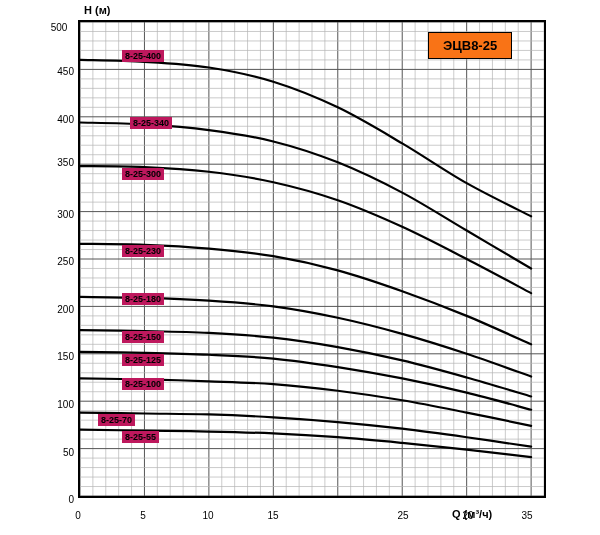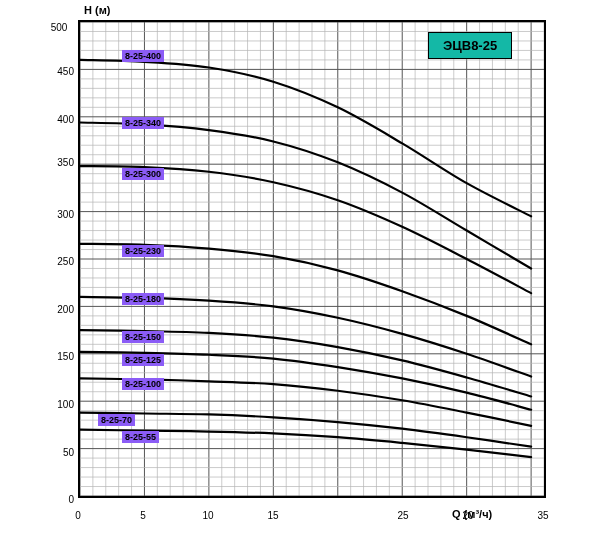--- a/index.html
+++ b/index.html
@@ -34,30 +34,30 @@
     border:2px solid #000;
     box-sizing:border-box;
     background:#ffffff;
   }
   .grid-svg{position:absolute;left:0;top:0;}
   .curve-label{
     position:absolute;
     font-size:9px;
     font-weight:bold;
     color:#000;
-    background:#8b5cf6;
+    background:#be185d;
     padding:1px 3px 1px 3px;
     white-space:nowrap;
     line-height:10px;
   }
   .model-box{
     position:absolute;
     left:428px;top:32px;
     border:1px solid #000;
-    background:#14b8a6;
+    background:#f97316;
     padding:5px 14px;
     font-size:13px;
     font-weight:bold;
     color:#000;
     white-space:nowrap;
   }
 </style>
 </head>
 <body>
 
@@ -78,21 +78,21 @@
   <div class="tick ytick" style="left:44px;top:447px;">50</div>
   <div class="tick ytick" style="left:44px;top:494px;">0</div>
 
   <div class="tick xtick" style="left:63px;top:510px;">0</div>
   <div class="tick xtick" style="left:128px;top:510px;">5</div>
   <div class="tick xtick" style="left:193px;top:510px;">10</div>
   <div class="tick xtick" style="left:258px;top:510px;">15</div>
   <div class="tick xtick" style="left:323px;top:488px;">20</div>
   <div class="tick xtick" style="left:388px;top:510px;">25</div>
   <div class="tick xtick" style="left:453px;top:510px;">20</div>
-  <div class="tick xtick" style="left:528px;top:510px;">35</div>
+  <div class="tick xtick" style="left:512px;top:510px;">35</div>
 
   <div class="plot-area">
     <svg class="grid-svg" id="grid" width="464" height="474">
         <line x1="0" y1="0" x2="0" y2="474" stroke="#555" stroke-width="1"></line>
         <line x1="12.888888888888888" y1="0" x2="12.888888888888888" y2="474" stroke="#b4b4b4" stroke-width="0.7"></line>
         <line x1="25.777777777777775" y1="0" x2="25.777777777777775" y2="474" stroke="#b4b4b4" stroke-width="0.7"></line>
         <line x1="38.666666666666664" y1="0" x2="38.666666666666664" y2="474" stroke="#b4b4b4" stroke-width="0.7"></line>
         <line x1="51.55555555555555" y1="0" x2="51.55555555555555" y2="474" stroke="#b4b4b4" stroke-width="0.7"></line>
         <line x1="64.44444444444444" y1="0" x2="64.44444444444444" y2="474" stroke="#555" stroke-width="1"></line>
         <line x1="77.33333333333333" y1="0" x2="77.33333333333333" y2="474" stroke="#b4b4b4" stroke-width="0.7"></line>
@@ -188,21 +188,21 @@
         <path d="M 0.00 329.90 C 10.74 330.06, 42.96 330.38, 64.44 330.85 C 85.93 331.33, 107.41 331.80, 128.89 332.75 C 150.37 333.70, 171.85 334.49, 193.33 336.54 C 214.81 338.59, 236.30 341.75, 257.78 345.07 C 279.26 348.39, 300.74 352.18, 322.22 356.45 C 343.70 360.71, 365.19 365.45, 386.67 370.67 C 408.15 375.88, 440.37 384.89, 451.11 387.73" fill="none" stroke="#000" stroke-width="2.2" stroke-linecap="round"></path>
         <path d="M 0.00 356.45 C 10.74 356.61, 42.96 356.92, 64.44 357.40 C 85.93 357.87, 107.41 358.50, 128.89 359.29 C 150.37 360.08, 171.85 360.56, 193.33 362.14 C 214.81 363.72, 236.30 366.09, 257.78 368.77 C 279.26 371.46, 300.74 374.62, 322.22 378.25 C 343.70 381.89, 365.19 386.31, 386.67 390.58 C 408.15 394.84, 440.37 401.64, 451.11 403.85" fill="none" stroke="#000" stroke-width="2.2" stroke-linecap="round"></path>
         <path d="M 0.00 390.58 C 10.74 390.73, 42.96 391.21, 64.44 391.52 C 85.93 391.84, 107.41 391.84, 128.89 392.47 C 150.37 393.10, 171.85 394.05, 193.33 395.32 C 214.81 396.58, 236.30 398.16, 257.78 400.06 C 279.26 401.95, 300.74 404.16, 322.22 406.69 C 343.70 409.22, 365.19 412.22, 386.67 415.22 C 408.15 418.23, 440.37 423.12, 451.11 424.70" fill="none" stroke="#000" stroke-width="2.2" stroke-linecap="round"></path>
         <path d="M 0.00 407.64 C 10.74 407.80, 42.96 408.27, 64.44 408.59 C 85.93 408.90, 107.41 409.06, 128.89 409.54 C 150.37 410.01, 171.85 410.48, 193.33 411.43 C 214.81 412.38, 236.30 413.64, 257.78 415.22 C 279.26 416.80, 300.74 418.86, 322.22 420.91 C 343.70 422.97, 365.19 425.18, 386.67 427.55 C 408.15 429.92, 440.37 433.87, 451.11 435.13" fill="none" stroke="#000" stroke-width="2.2" stroke-linecap="round"></path>
       </svg>
   </div>
 
   <div class="model-box">ЭЦВ8-25</div>
 
   <div class="curve-label" style="left:122px;top:50px;">8-25-400</div>
-  <div class="curve-label" style="left:122px;top:117px;">8-25-340</div>
+  <div class="curve-label" style="left:130px;top:117px;">8-25-340</div>
   <div class="curve-label" style="left:122px;top:168px;">8-25-300</div>
   <div class="curve-label" style="left:122px;top:245px;">8-25-230</div>
   <div class="curve-label" style="left:122px;top:293px;">8-25-180</div>
   <div class="curve-label" style="left:122px;top:331px;">8-25-150</div>
   <div class="curve-label" style="left:122px;top:354px;">8-25-125</div>
   <div class="curve-label" style="left:122px;top:378px;">8-25-100</div>
   <div class="curve-label" style="left:98px;top:414px;">8-25-70</div>
   <div class="curve-label" style="left:122px;top:431px;">8-25-55</div>
 
 </div>

